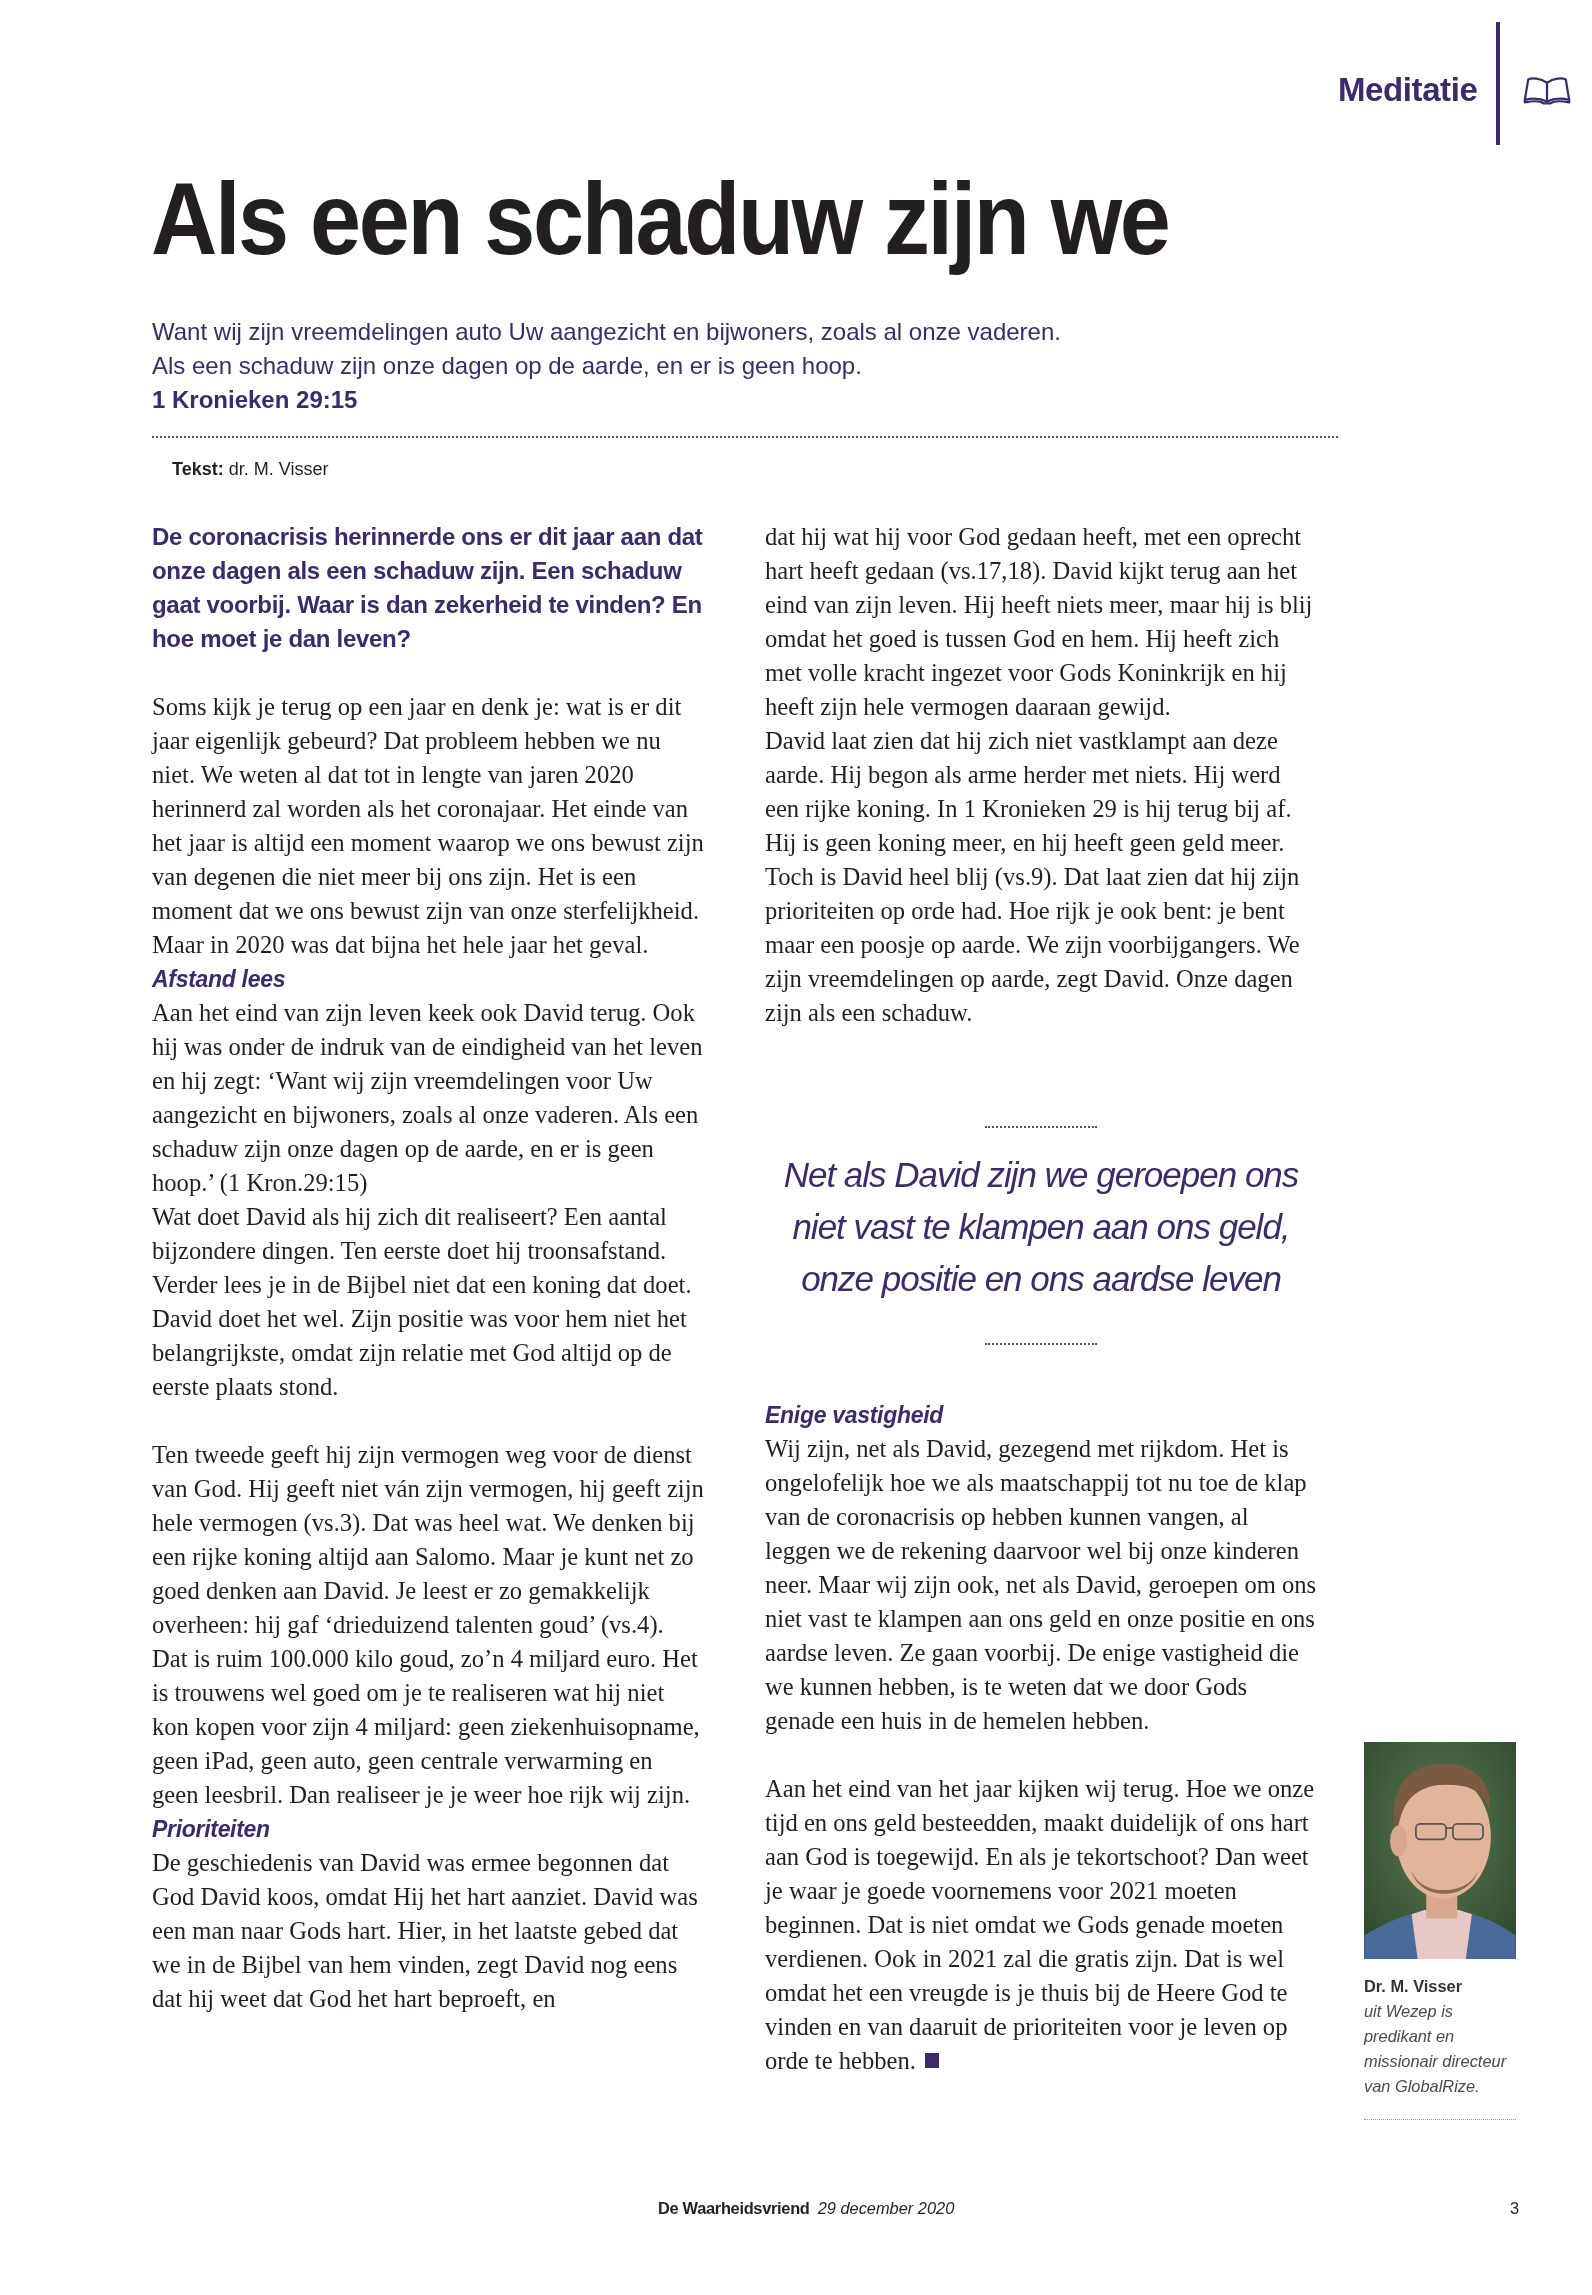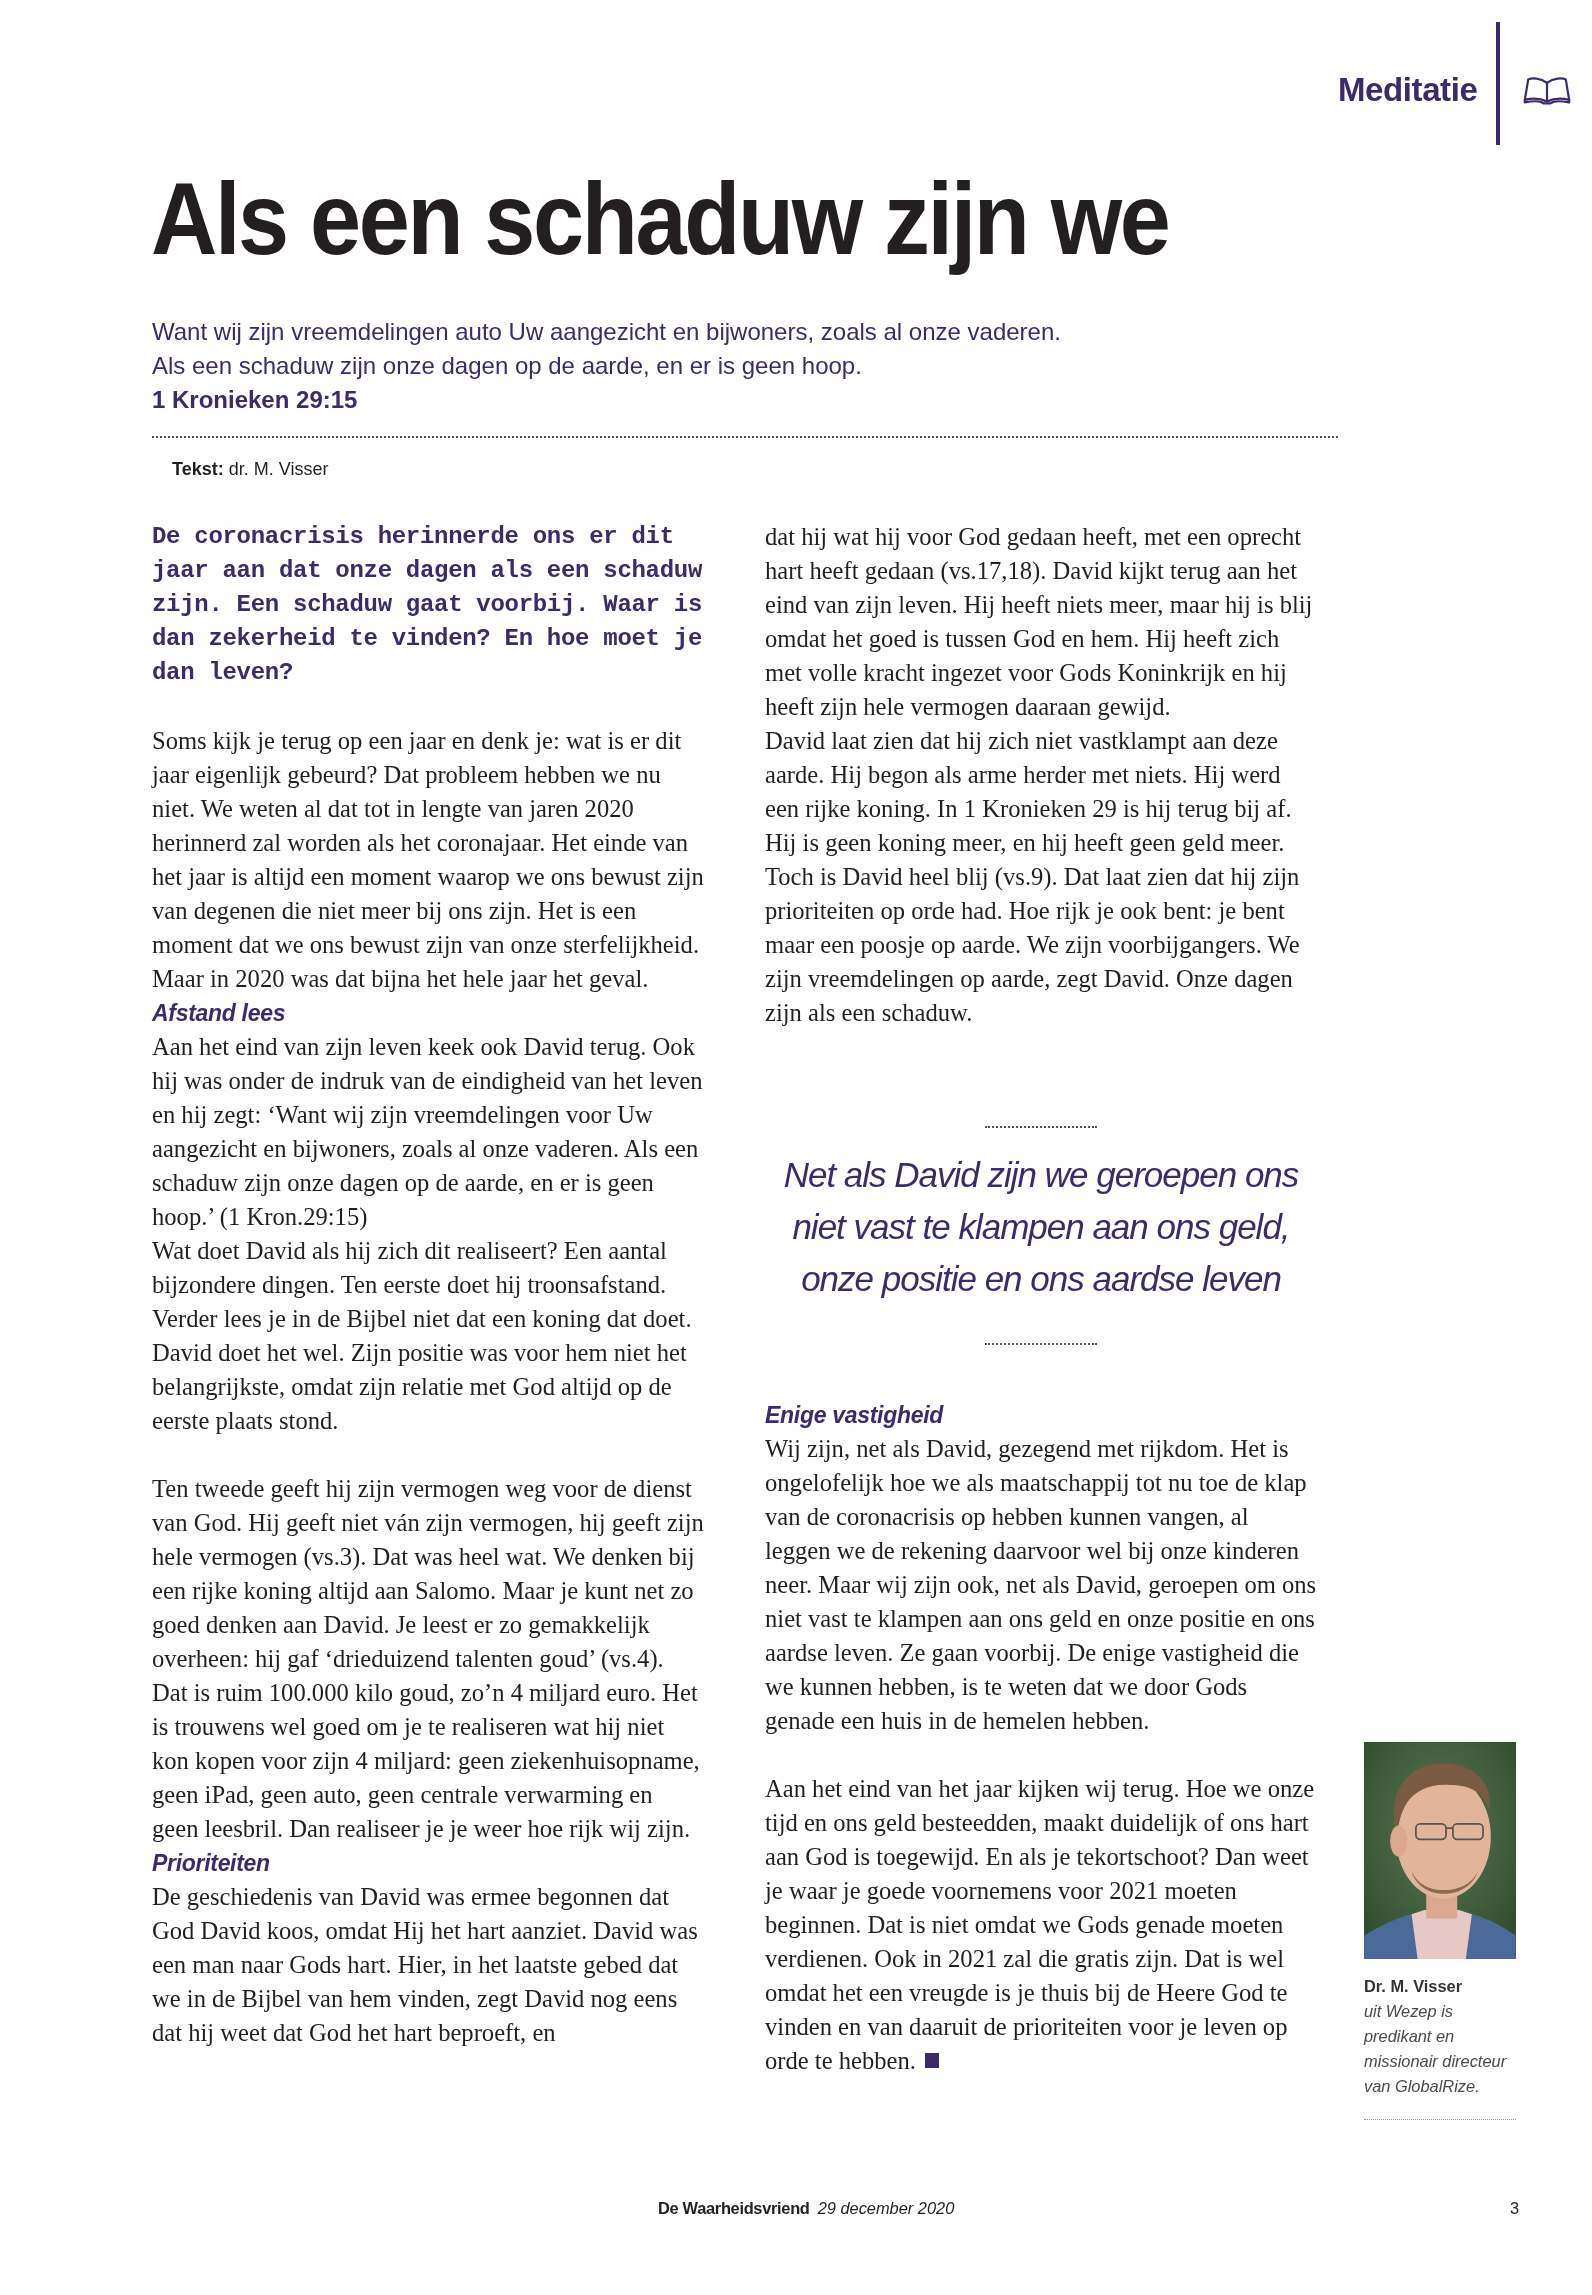--- a/index.html
+++ b/index.html
@@ -22,21 +22,21 @@
 
   #byline { position: absolute; left: 152px; top: 459px; font-size: 18px; margin-left: 20px; }
   #byline b { font-weight: bold; }
 
   
   .col { position: absolute; width: 552px; font-size: 24.6px; line-height: 34px; }
   #col-left { left: 152px; top: 520px; }
   #col-right { left: 765px; top: 520px; }
   .col p { margin: 0; }
   .col p.gap { margin-top: 34px; }
-  .lead { font-family: Liberation Mono, monospace; font-weight: bold; color: #3d2a6b; font-size: 24px; line-height: 34px; letter-spacing: -0.3px; margin: 0; }
+  .lead { font-family: Liberation Sans, sans-serif; font-weight: bold; color: #3d2a6b; font-size: 24px; line-height: 34px; letter-spacing: -0.3px; margin: 0; }
   .subhead { font-family: "Liberation Sans", "DejaVu Sans", sans-serif; font-weight: bold; font-style: italic; color: #3d2a6b; font-size: 23px; line-height: 34px; margin: 34px 0 0 0; letter-spacing: -0.3px; }
   .body { font-family: "Liberation Serif", "DejaVu Serif", serif; font-size: 24.6px; line-height: 34px; color: #231f20; }
   .endmark { display: inline-block; width: 14.7px; height: 14.7px; background: #3d2a6b; margin-left: 8.6px; vertical-align: 0.9px; }
 
   
   #pullquote { position: absolute; left: 765px; top: 1126px; width: 552px; text-align: center; }
   .dots-short { width: 112px; margin: 0 auto; border-top: 2.6px dotted #555; }
   #pullquote-text { font-family: "Liberation Sans", "DejaVu Sans", sans-serif; font-style: italic; color: #3d2a6b; font-size: 35px; line-height: 52px; margin: 21px 0 38px 0; letter-spacing: -1px; }
 
   

